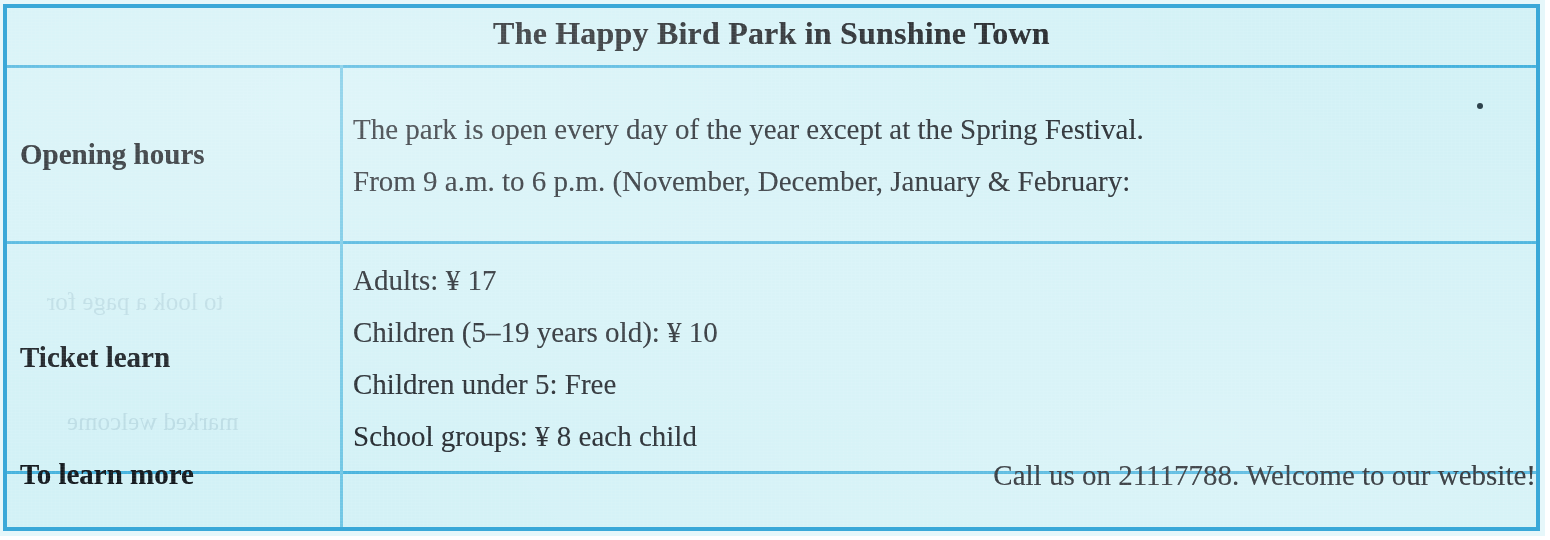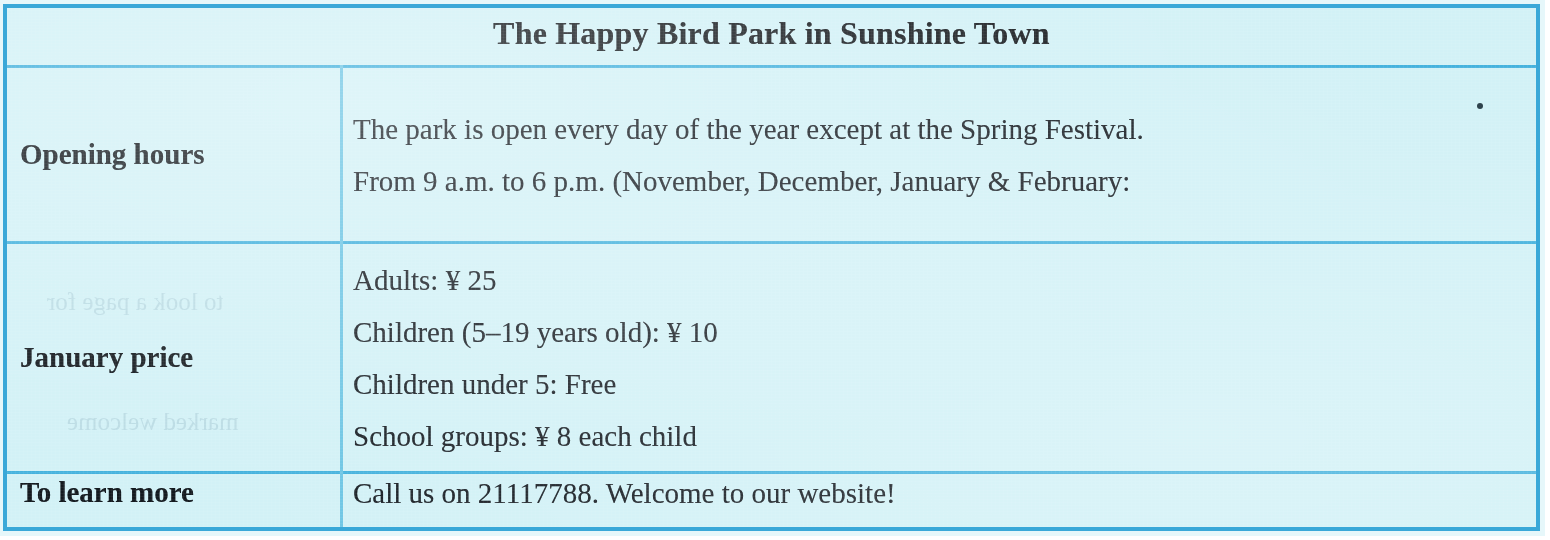--- a/index.html
+++ b/index.html
@@ -187,32 +187,32 @@
       </div>
       <div class="content-cell">
         <div class="content-line">The park is open every day of the year except at the Spring Festival.</div>
         <div class="content-line">From 9 a.m. to 6 p.m. (November, December, January &amp; February:</div>
       </div>
     </div>
     <div class="rule-h" style="top:233px;"></div>
 
     <div class="row" style="top:236px; height:227px;">
       <div class="label-cell">
-        <span class="label-text">January price</span>
+        <span class="label-text">Ticket learn</span>
       </div>
       <div class="content-cell">
-        <div class="content-line">Adults: ¥ 25</div>
+        <div class="content-line">Adults: ¥ 17</div>
         <div class="content-line">Children (5–19 years old): ¥ 10</div>
         <div class="content-line">Children under 5: Free</div>
         <div class="content-line">School groups: ¥ 8 each child</div>
       </div>
     </div>
     <div class="rule-h" style="top:463px;"></div>
 
-    <div class="row" style="top:466px; height:37px;">
+    <div class="row" style="top:448px; height:37px;text-align:right;">
       <div class="label-cell">
         <span class="label-text">To learn more</span>
       </div>
       <div class="content-cell">
         <div class="content-line">Call us on 21117788. Welcome to our website!</div>
       </div>
     </div>
 
     <div class="rule-v" style="left:333px; top:57px; bottom:0;"></div>
 

